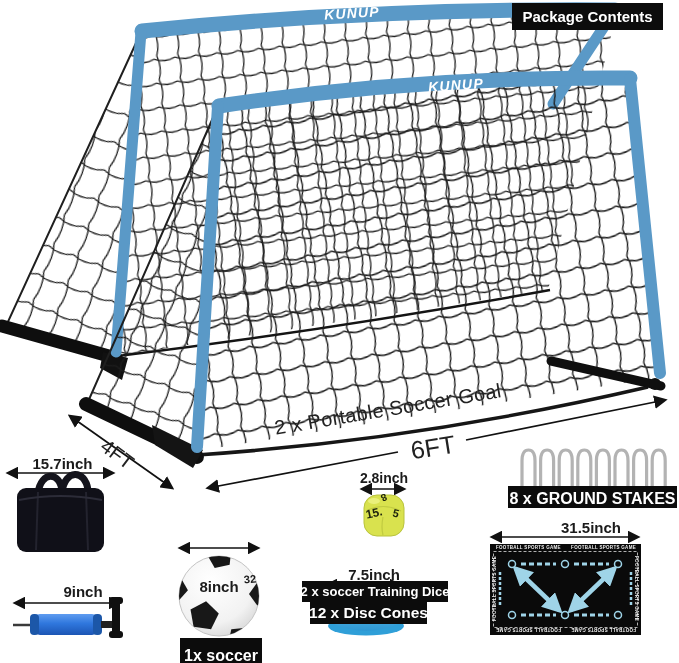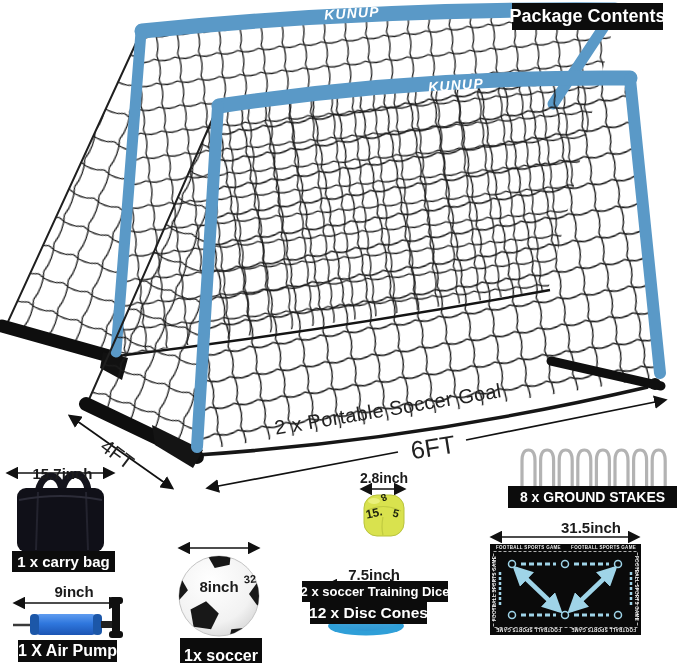--- a/index.html
+++ b/index.html
@@ -169,61 +169,55 @@
             <circle cx="565" cy="564" r="3.5"></circle>
             <circle cx="618" cy="564" r="3.5"></circle>
         <circle cx="512" cy="615" r="3.5"></circle>
             <circle cx="565" cy="615" r="3.5"></circle>
             <circle cx="618" cy="615" r="3.5"></circle>
       </g>
     </g>
   </g>
 </svg>
 
-<div class="label-box" style="left:512px;top:3px;width:151px;height:27px;font-size:18px;">
+<div class="label-box" style="left:512px;top:3px;width:151px;height:27px;font-size:15px;">
   <span>Package Contents</span>
 </div>
 
 <div class="brand" style="left:322px;top:5px;width:60px;transform:rotate(-3.5deg);">KUNUP</div>
 <div class="brand" style="left:426px;top:77px;width:60px;transform:rotate(-4deg);">KUNUP</div>
 
 <div class="txt" style="left:272px;top:398px;width:232px;text-align:center;font-size:20px;letter-spacing:.3px;transform:rotate(-9.5deg);color:#222;">2 x Portable Soccer Goal</div>
 <div class="txt" style="left:403px;top:433px;width:60px;text-align:center;font-size:25px;transform:rotate(-9deg);color:#222;">6FT</div>
 <div class="txt" style="left:87px;top:443px;width:60px;text-align:center;font-size:20px;transform:rotate(37deg);color:#222;">4FT</div>
 
-<div class="txt size" style="left:20px;top:465px;width:85px;">15.7inch</div>
-<div class="label-box" style="left:12px;top:551px;width:103px;height:21px;font-size:15px;">
-  <span>1 x carry bag</span>
-</div>
-
-<div class="txt size" style="left:39px;top:583px;width:70px;">9inch</div>
-<div class="label-box" style="left:18px;top:640px;width:99px;height:22px;font-size:16px;">
-  <span>1 X Air Pump</span>
-</div>
+<div class="txt size" style="left:20px;top:455px;width:85px;">15.7inch</div>
+
+<div class="txt size" style="left:48px;top:583px;width:70px;">9inch</div>
 
 <div class="txt size" style="left:184px;top:530px;width:70px;margin-top:48px;">8inch</div>
 <div class="txt" style="left:236px;top:573px;width:28px;text-align:center;font-size:11px;font-weight:700;transform:rotate(-6deg);">32</div>
 <div class="label-box" style="left:180px;top:638px;width:82px;height:36px;font-size:16px;">
   <span>1x soccer</span>
 </div>
 
 <div class="txt size" style="left:349px;top:470px;width:70px;font-size:14px;">2.8inch</div>
 <div class="die-num" style="left:363px;top:506px;width:22px;font-size:12px;transform:rotate(-12deg);">15.</div>
 <div class="die-num" style="left:389px;top:507px;width:14px;font-size:11px;transform:rotate(14deg);">5</div>
 <div class="die-num" style="left:377px;top:492px;width:14px;font-size:10px;transform:rotate(155deg);">8</div>
 <div class="label-box" style="left:302px;top:537px;width:146px;height:21px;font-size:13px;margin-top:44px;">
   <span>2 x soccer Training Dice</span>
 </div>
 
 <div class="txt size" style="left:339px;top:566px;width:70px;">7.5inch</div>
 <div class="label-box" style="left:310px;top:602px;width:117px;height:22px;font-size:15.5px;">
   <span>12 x Disc Cones</span>
 </div>
 
-<div class="label-box" style="left:508px;top:486px;width:169px;height:22px;font-size:14px;">
+<div class="label-box" style="left:508px;top:486px;width:169px;height:22px;font-size:16px;align-items:flex-end;">
   <span>8 x GROUND STAKES</span>
 </div>
 
 <div class="txt size" style="left:556px;top:519px;width:70px;">31.5inch</div>
 <div class="mat-text" style="left:496px;top:545px;width:140px;">
   <span>FOOTBALL SPORTS GAME</span>
   <span>FOOTBALL SPORTS GAME</span>
 </div>
 <div class="mat-text" style="left:496px;top:627px;width:140px;transform:rotate(180deg);">
   <span>FOOTBALL SPORTS GAME</span>

